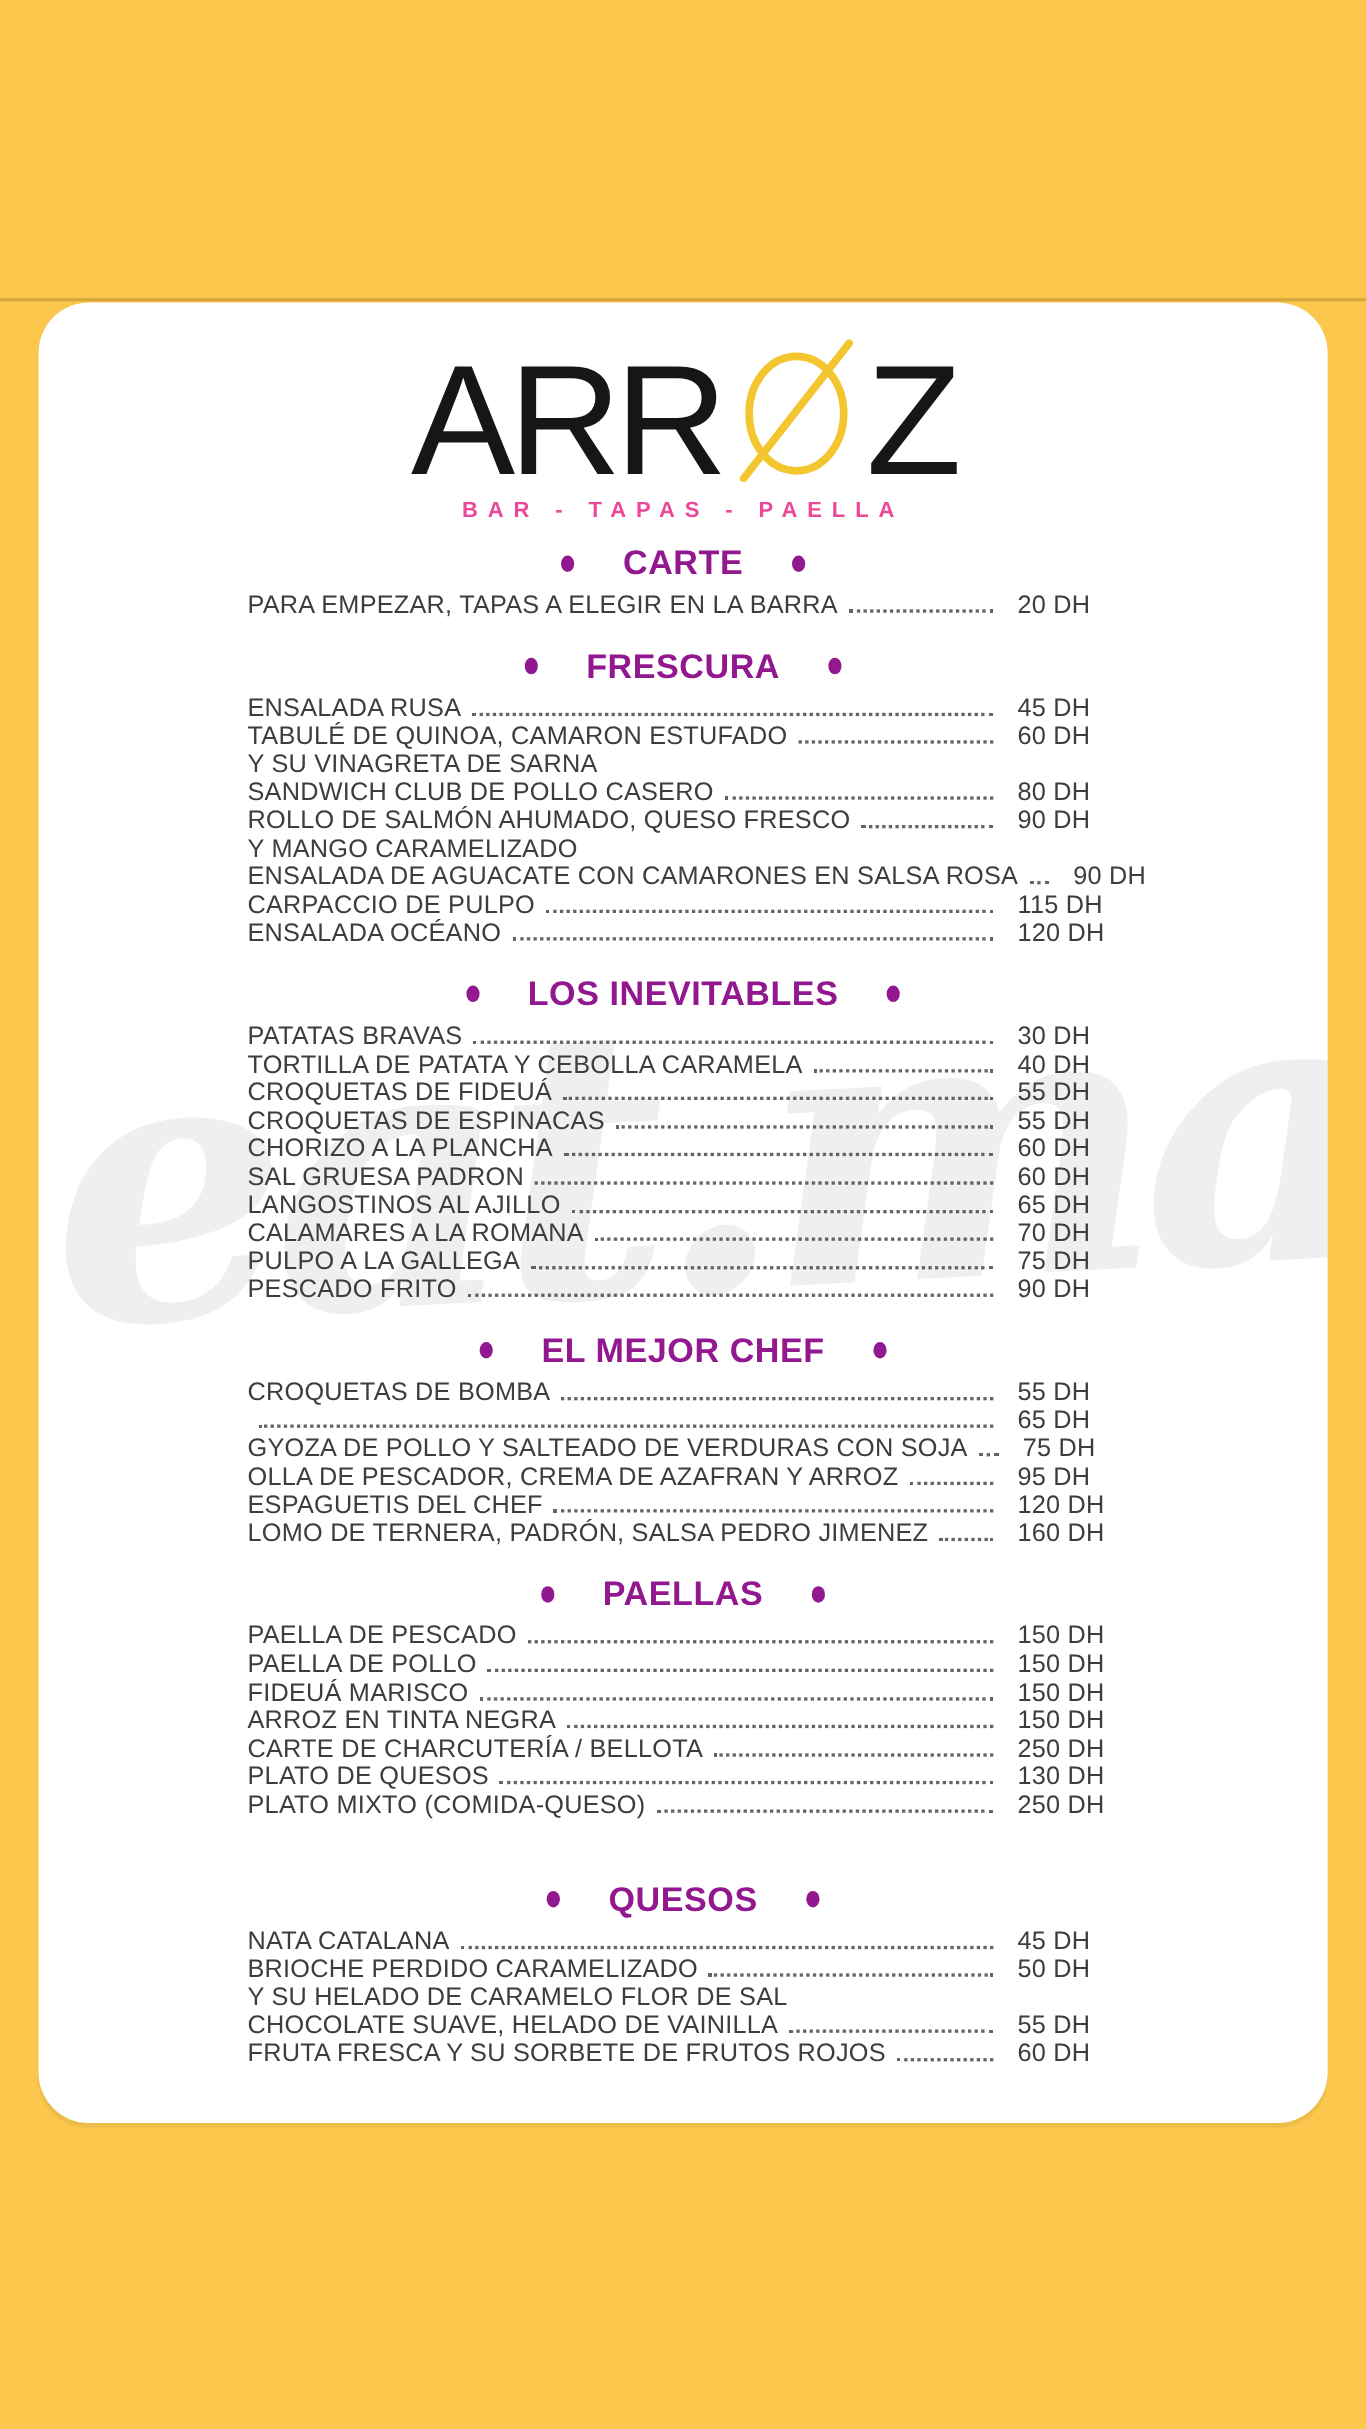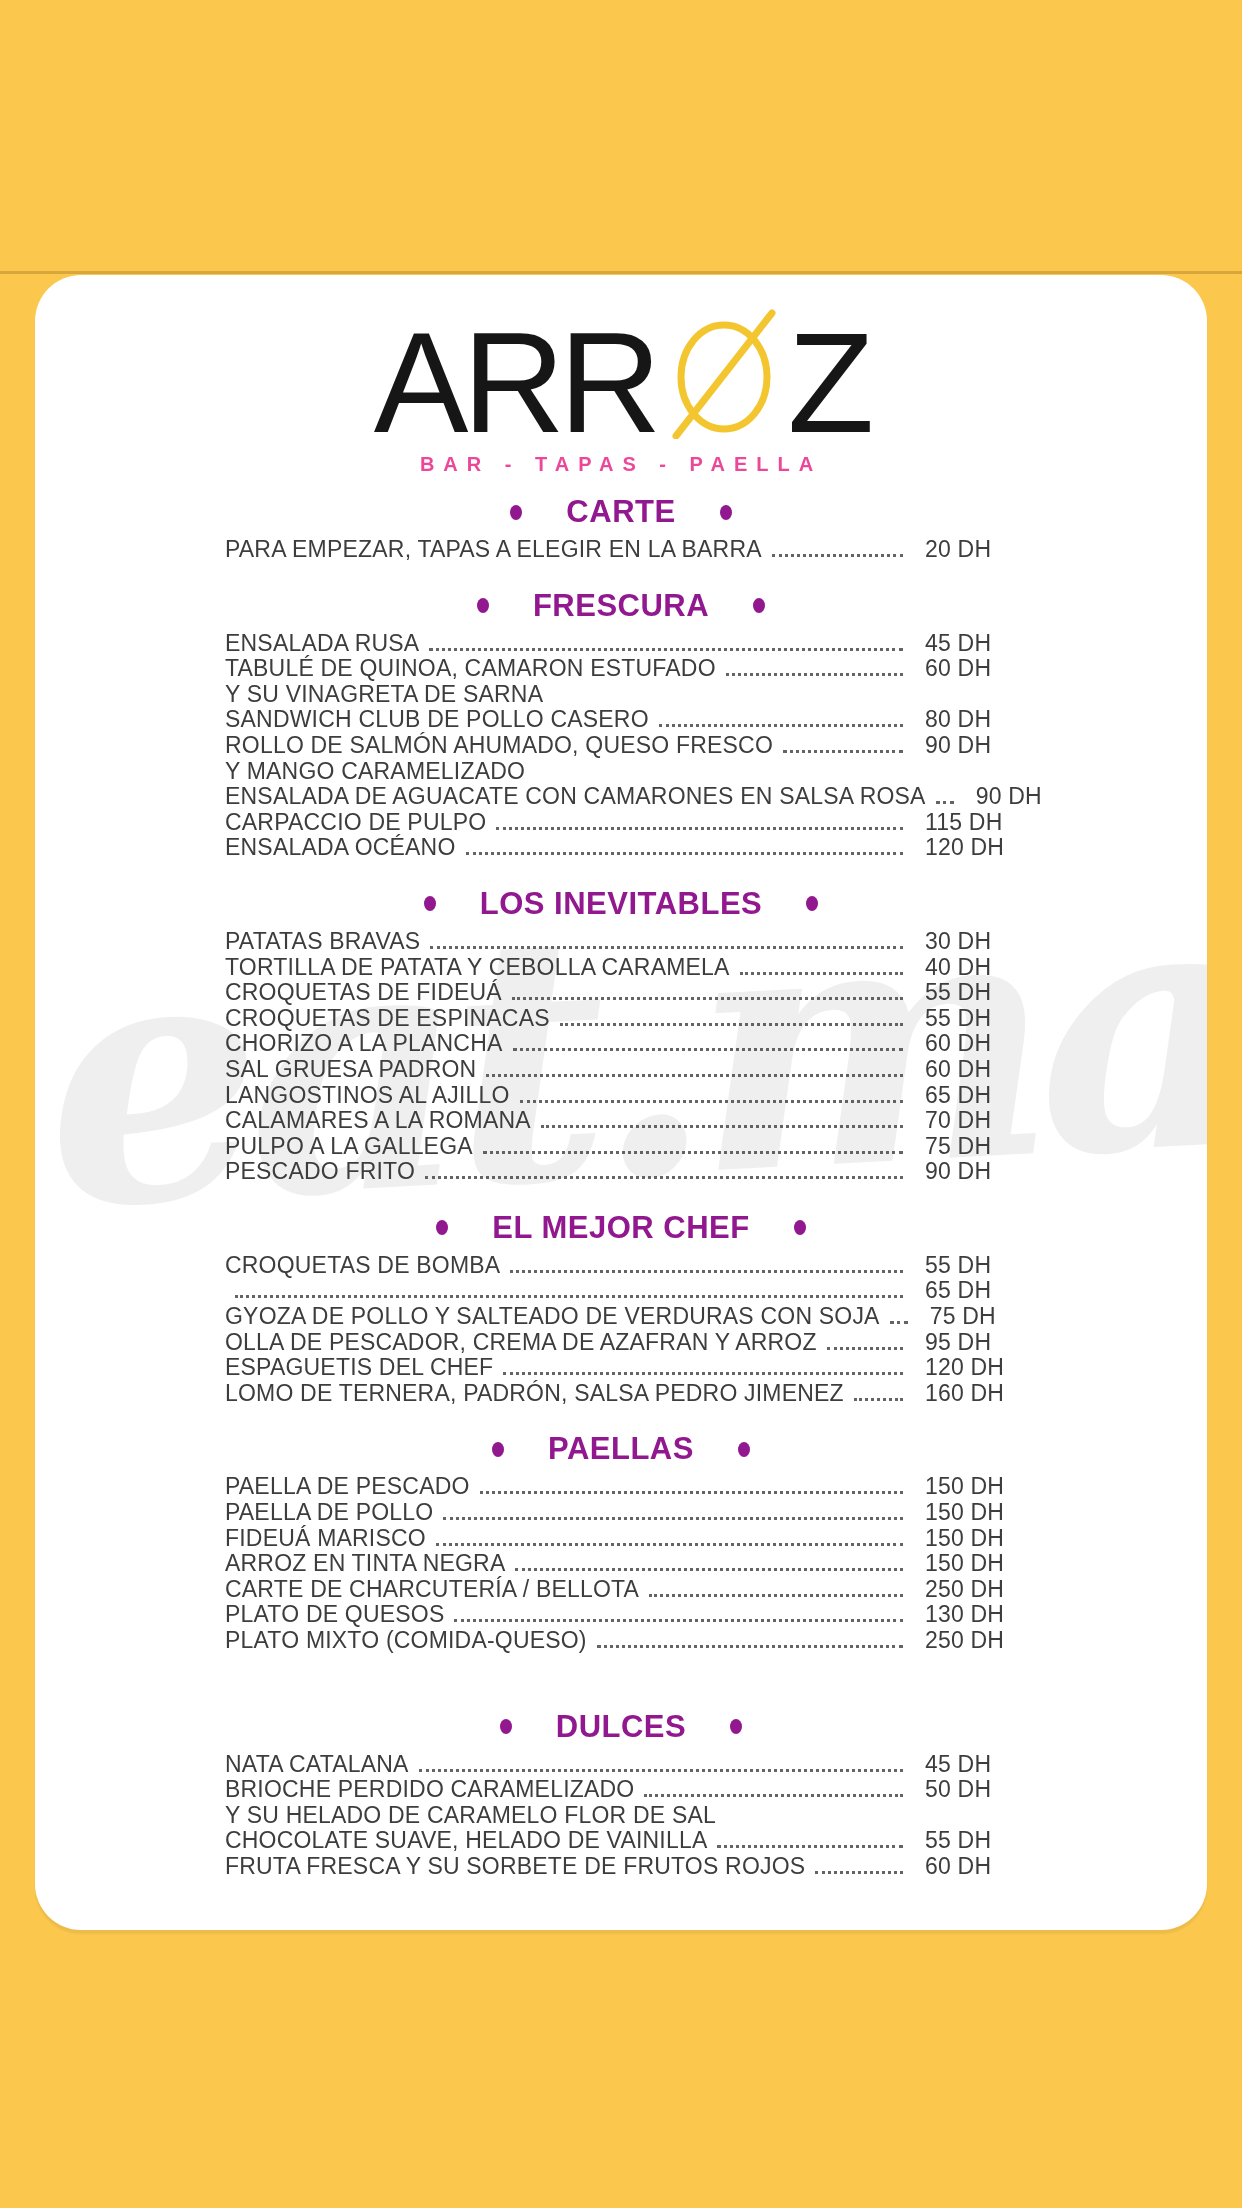--- a/index.html
+++ b/index.html
@@ -333,21 +333,21 @@
     <span class="row-name">PLATO MIXTO (COMIDA-QUESO)</span>
     <span class="row-leader"></span>
     <span class="row-price">250 DH</span>
   </div>
 </div>
   </div>
 
   <div class="section section--dulces">
     <div class="heading">
       <span class="heading-dot"></span>
-      <span class="heading-label">DULCES</span>
+      <span class="heading-label">QUESOS</span>
       <span class="heading-dot"></span>
     </div>
     <div class="rows">
   <div class="row">
     <span class="row-name">NATA CATALANA</span>
     <span class="row-leader"></span>
     <span class="row-price">45 DH</span>
   </div>
 
   <div class="row">

